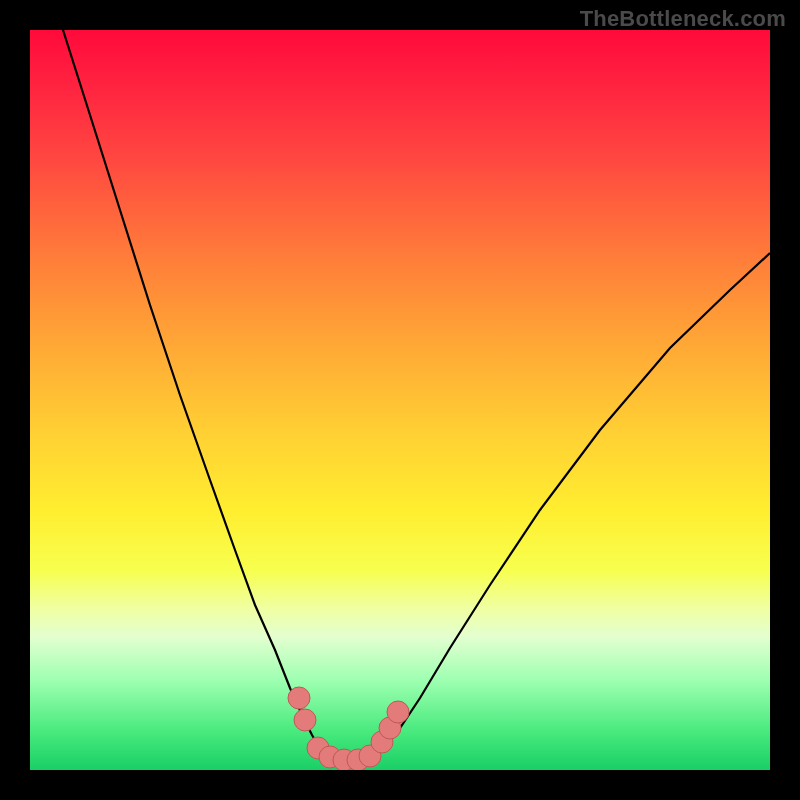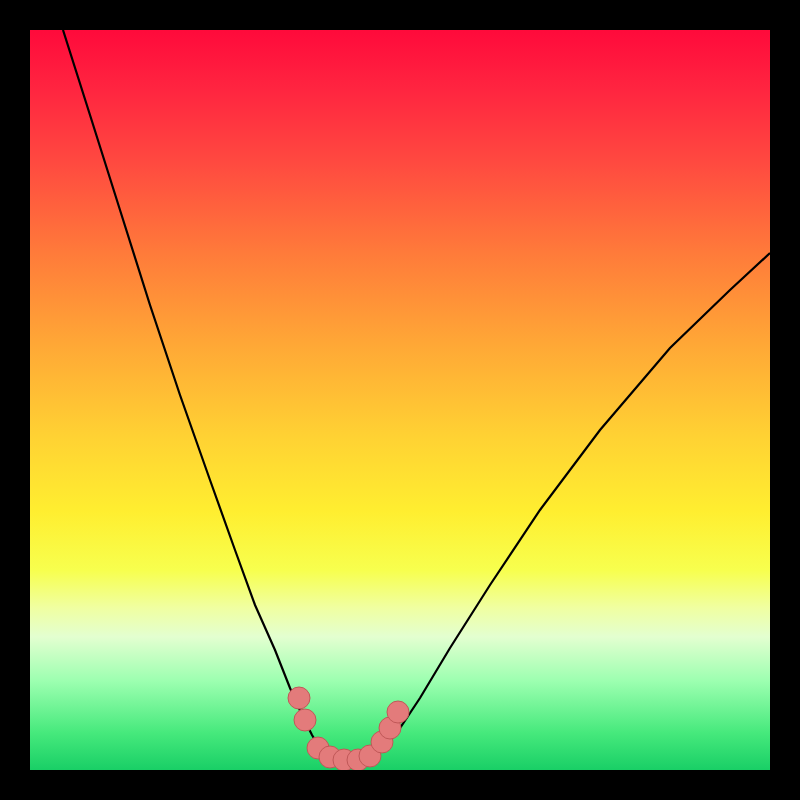--- a/index.html
+++ b/index.html
@@ -20,20 +20,21 @@
           #46e97c 95%,
           #19cf66 100%);}
   .watermark{position:absolute;top:6px;right:14px;
         font:600 22px Arial,Helvetica,sans-serif;color:#4a4a4a;letter-spacing:0.2px;}
   svg{position:absolute;left:30px;top:30px;}
 </style>
 </head>
 <body>
 <div class="frame">
   <div class="plot"></div>
+  <div class="watermark">TheBottleneck.com</div>
   <svg id="curve-svg" width="740" height="740" viewBox="0 0 740 740">
       <path d="M33 0 L60 85 L90 180 L120 275 L150 365 L180 450 L205 520 L225 575 L245 620 L260 658 L272 685 L282 705 L290 718 L296 726 L296 726 L304 730 L314 732 L326 732 L338 730 L346 726 L346 726 L356 716 L370 698 L390 668 L420 618 L460 555 L510 480 L570 400 L640 318 L700 260 L740 223 " fill="none" stroke="#000000" stroke-width="2.2"></path>
       <circle cx="269" cy="668" r="11" fill="#e37b7b" stroke="#c05858" stroke-width="1"></circle>
       <circle cx="275" cy="690" r="11" fill="#e37b7b" stroke="#c05858" stroke-width="1"></circle>
       <circle cx="288" cy="718" r="11" fill="#e37b7b" stroke="#c05858" stroke-width="1"></circle>
       <circle cx="300" cy="727" r="11" fill="#e37b7b" stroke="#c05858" stroke-width="1"></circle>
       <circle cx="314" cy="730" r="11" fill="#e37b7b" stroke="#c05858" stroke-width="1"></circle>
       <circle cx="328" cy="730" r="11" fill="#e37b7b" stroke="#c05858" stroke-width="1"></circle>
       <circle cx="340" cy="726" r="11" fill="#e37b7b" stroke="#c05858" stroke-width="1"></circle>
       <circle cx="352" cy="712" r="11" fill="#e37b7b" stroke="#c05858" stroke-width="1"></circle>

